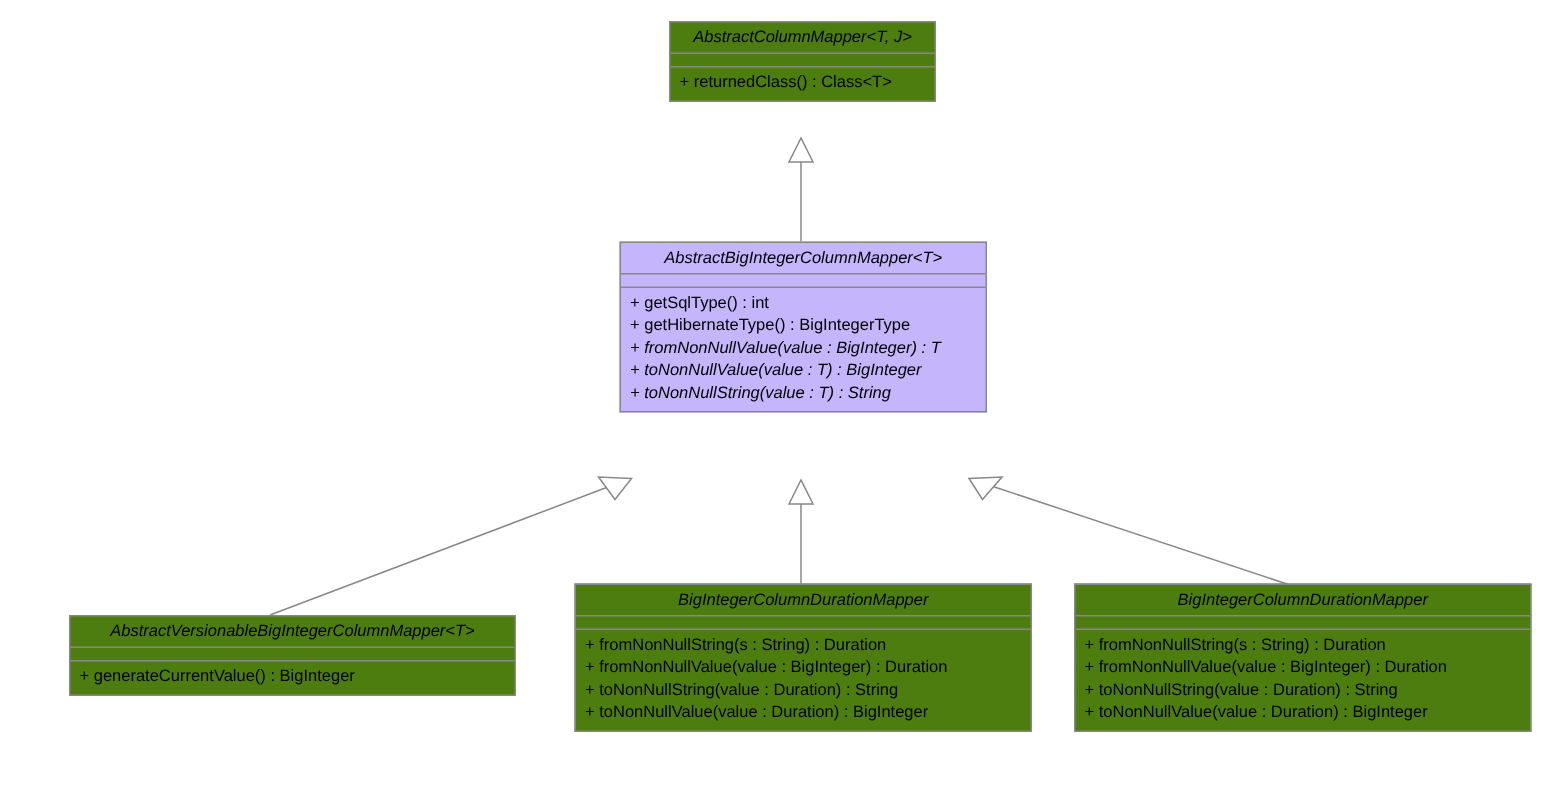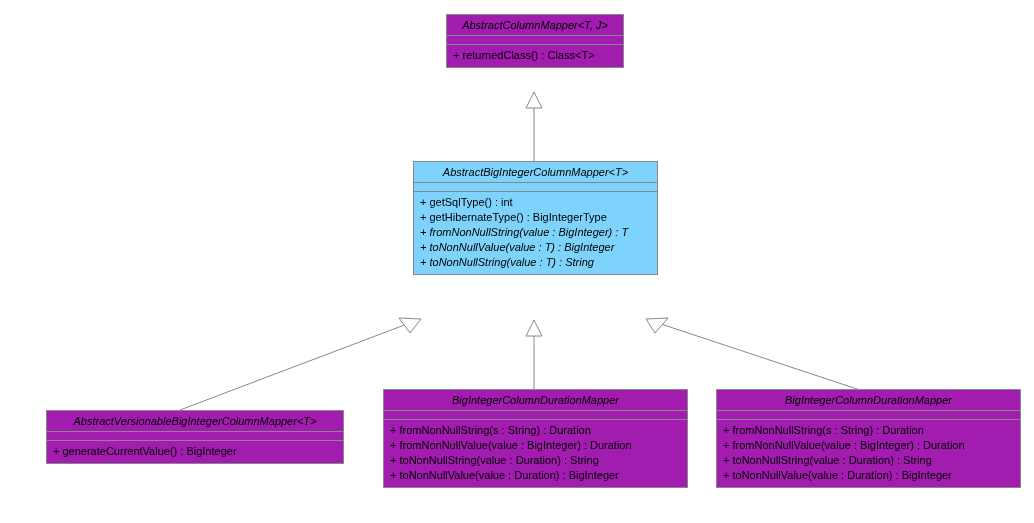--- a/index.html
+++ b/index.html
@@ -8,24 +8,24 @@
     font-family: Arial, Helvetica, sans-serif;
     font-size: 11px;
     background: #fff;
     width: 1034px;
     height: 523px;
     position: relative;
   }
   .class-box {
     position: absolute;
     border: 1px solid #888;
-    background: #a21caf;
+    background: #4d7c0f;
   }
   .class-box.highlighted {
-    background: #7dd3fc;
+    background: #c4b5fd;
   }
   .class-title {
     text-align: center;
     padding: 4px 6px;
     border-bottom: 1px solid #888;
     font-weight: normal;
     font-style: italic;
   }
   .class-title.italic {
     font-style: italic;
@@ -88,21 +88,21 @@
     <div>+ returnedClass() : Class&lt;T&gt;</div>
   </div>
 </div>
 
 <div class="class-box highlighted" style="left:413px; top:161px; width:243px;">
   <div class="class-title italic">AbstractBigIntegerColumnMapper&lt;T&gt;</div>
   <div class="class-attrs"></div>
   <div class="class-methods">
     <div>+ getSqlType() : int</div>
     <div>+ getHibernateType() : BigIntegerType</div>
-    <div class="italic">+ fromNonNullString(value : BigInteger) : T</div>
+    <div class="italic">+ fromNonNullValue(value : BigInteger) : T</div>
     <div class="italic">+ toNonNullValue(value : T) : BigInteger</div>
     <div class="italic">+ toNonNullString(value : T) : String</div>
   </div>
 </div>
 
 <div class="class-box" style="left:46px; top:410px; width:296px;">
   <div class="class-title italic">AbstractVersionableBigIntegerColumnMapper&lt;T&gt;</div>
   <div class="class-attrs"></div>
   <div class="class-methods">
     <div>+ generateCurrentValue() : BigInteger</div>

